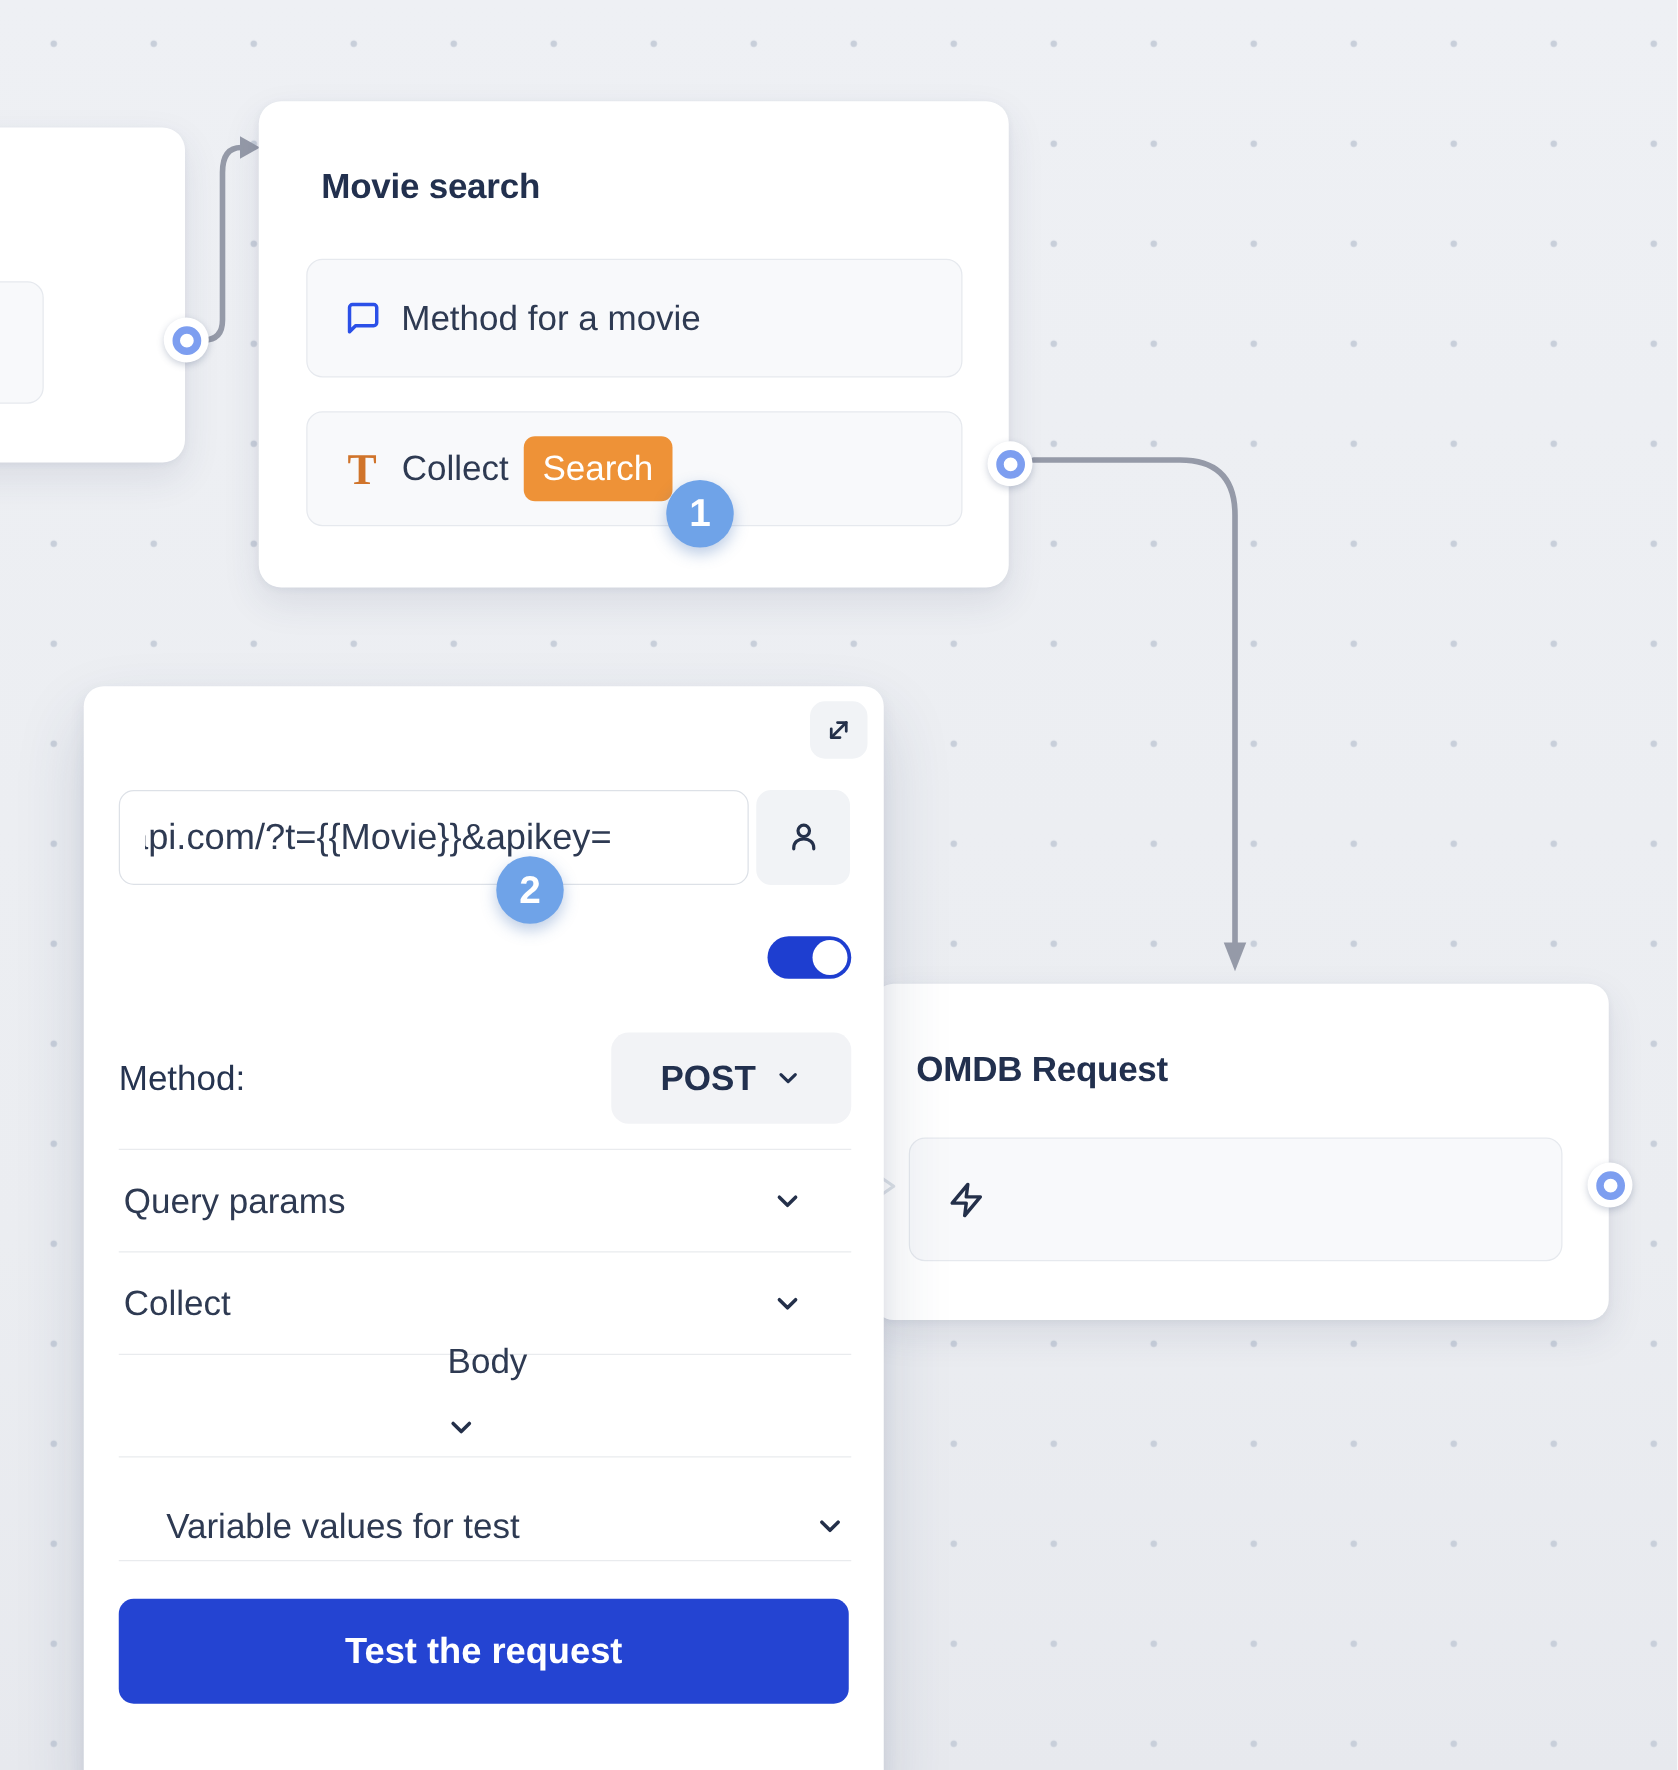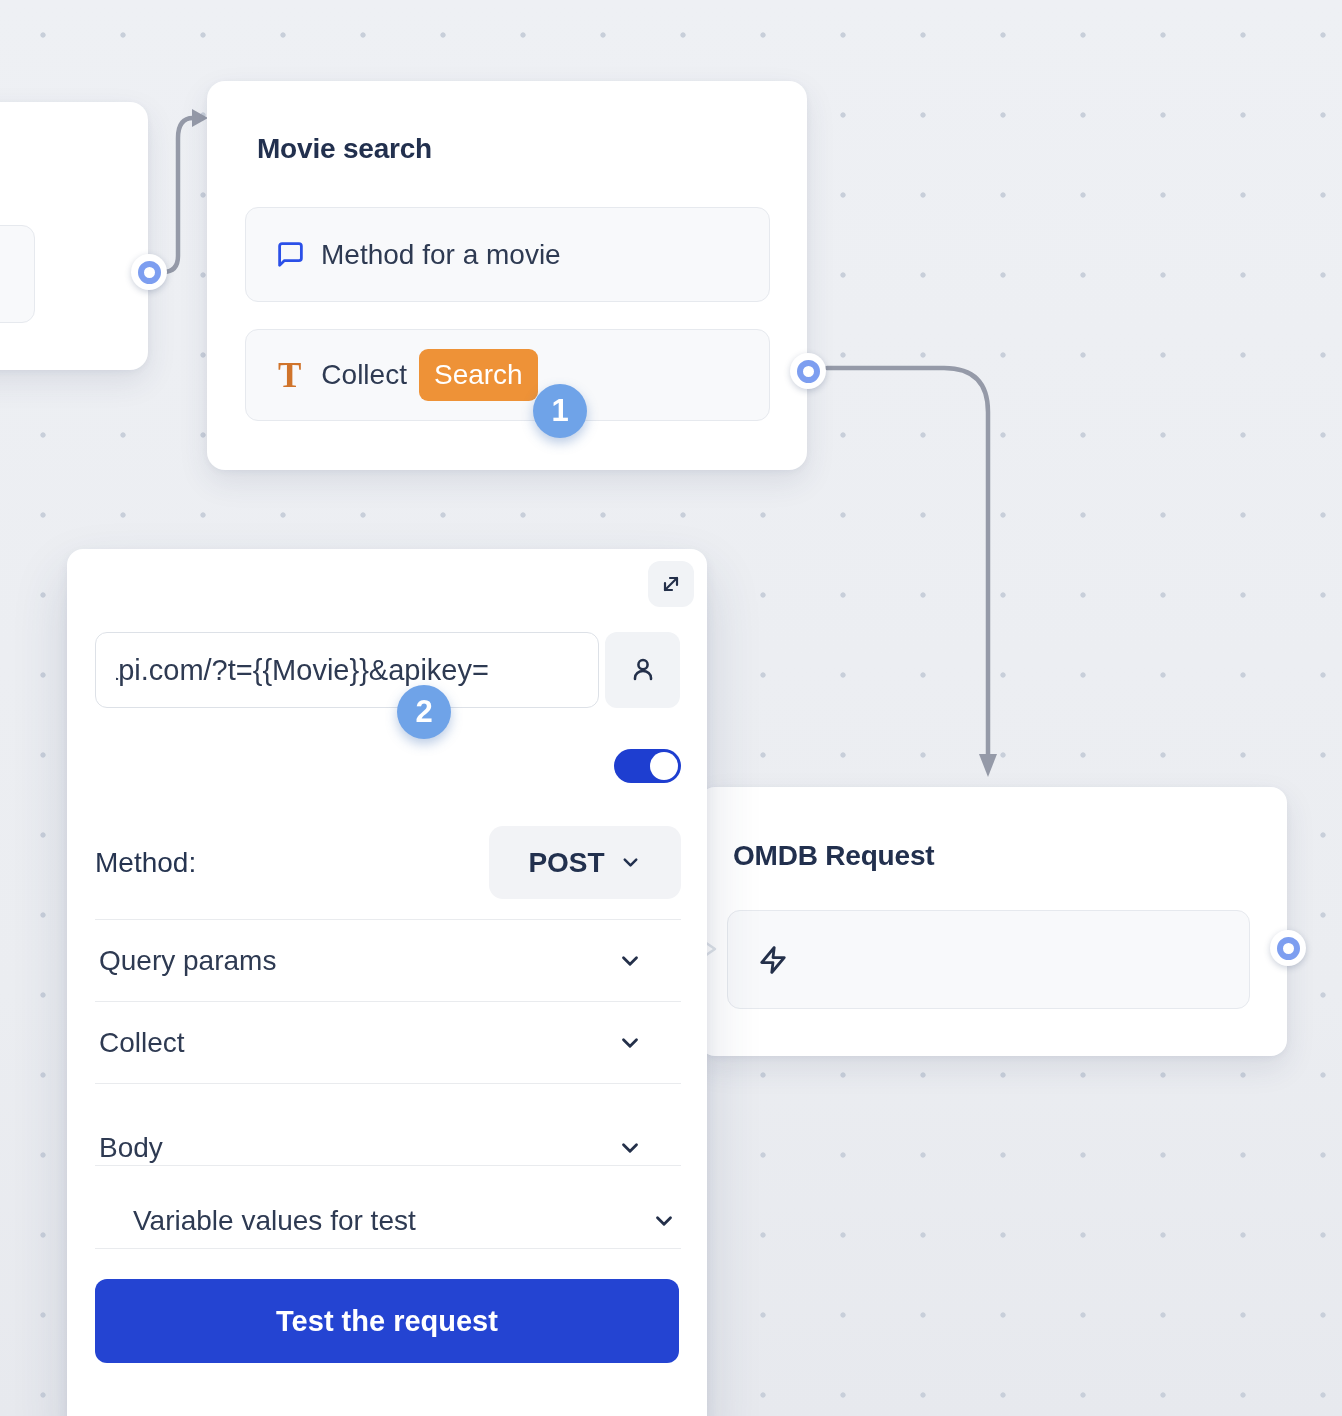--- a/index.html
+++ b/index.html
@@ -175,21 +175,21 @@
     <div class="accordion" style="top:453px;">
       <span class="acc-label">Collect</span>
       <span class="icon">
         <svg width="26" height="26" viewBox="0 0 24 24" fill="none" stroke="#24304a" stroke-width="2.6" stroke-linecap="round" stroke-linejoin="round">
             <polyline points="6 9 12 15 18 9"></polyline>
           </svg>
       </span>
     </div>
     <div class="divider" style="top:534px;"></div>
 
-    <div class="accordion" style="top:558px;">
+    <div class="accordion" style="top:524px;flex-direction:column;">
       <span class="acc-label">Body</span>
       <span class="icon">
         <svg width="26" height="26" viewBox="0 0 24 24" fill="none" stroke="#24304a" stroke-width="2.6" stroke-linecap="round" stroke-linejoin="round">
             <polyline points="6 9 12 15 18 9"></polyline>
           </svg>
       </span>
     </div>
     <div class="divider" style="top:616px;"></div>
 
     <div class="accordion" style="top:631px;margin-left:34px;">

